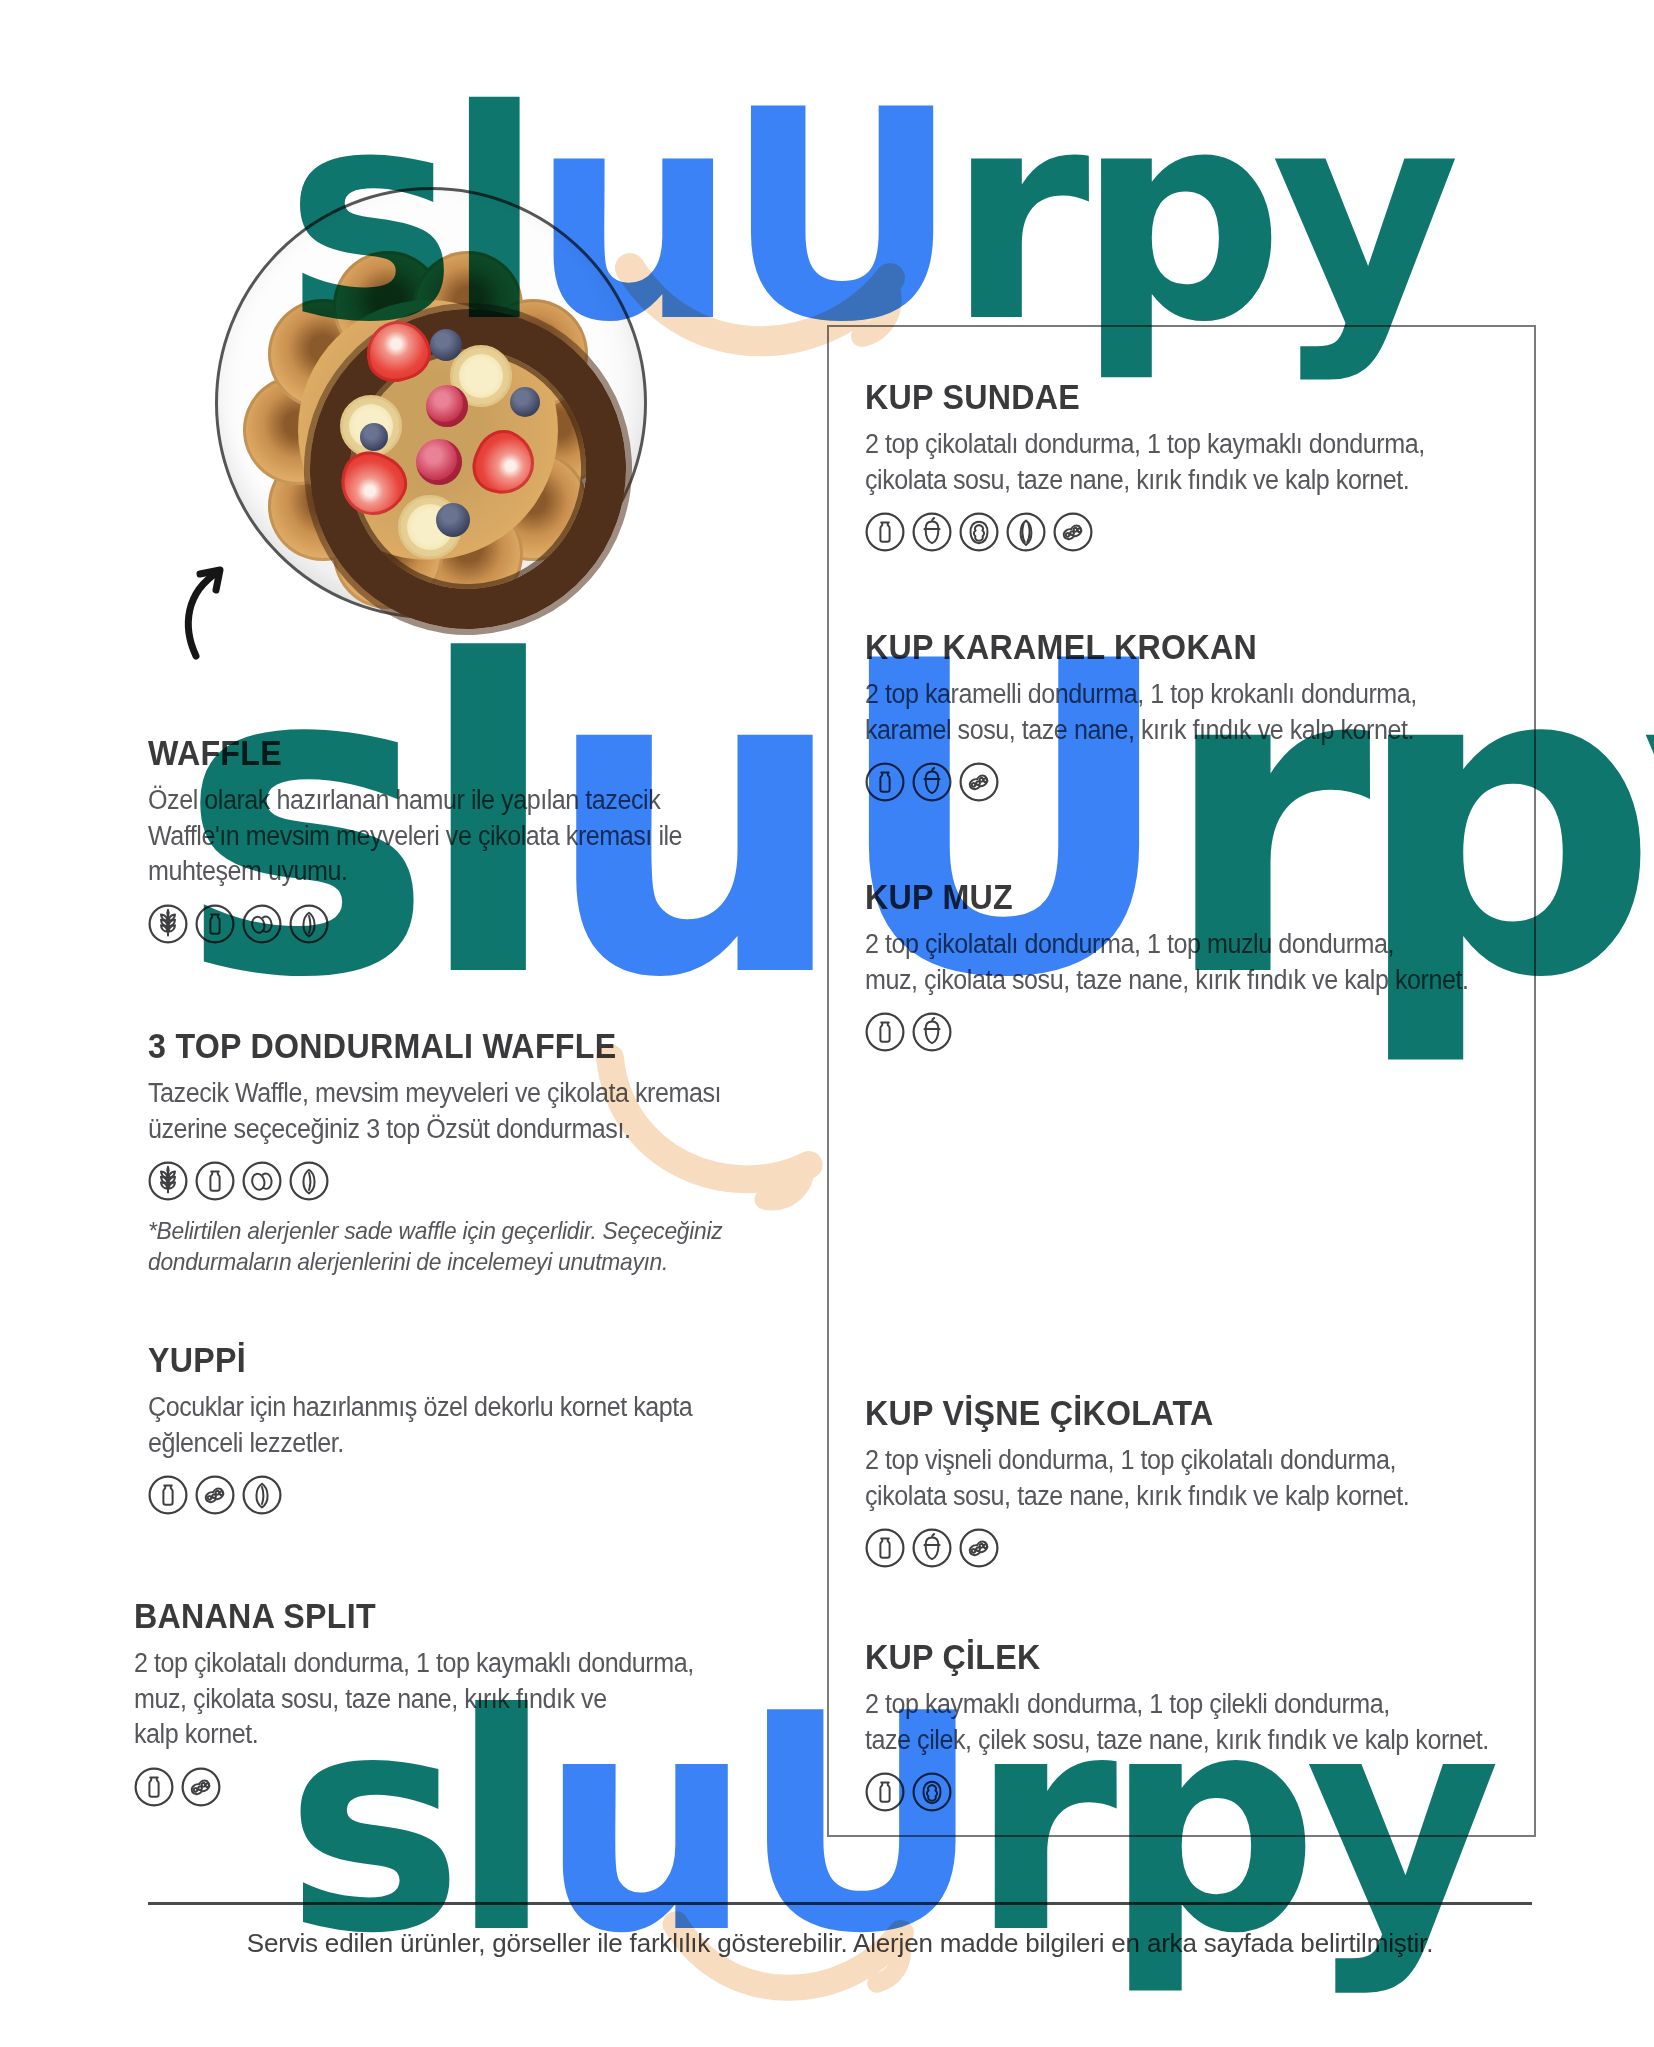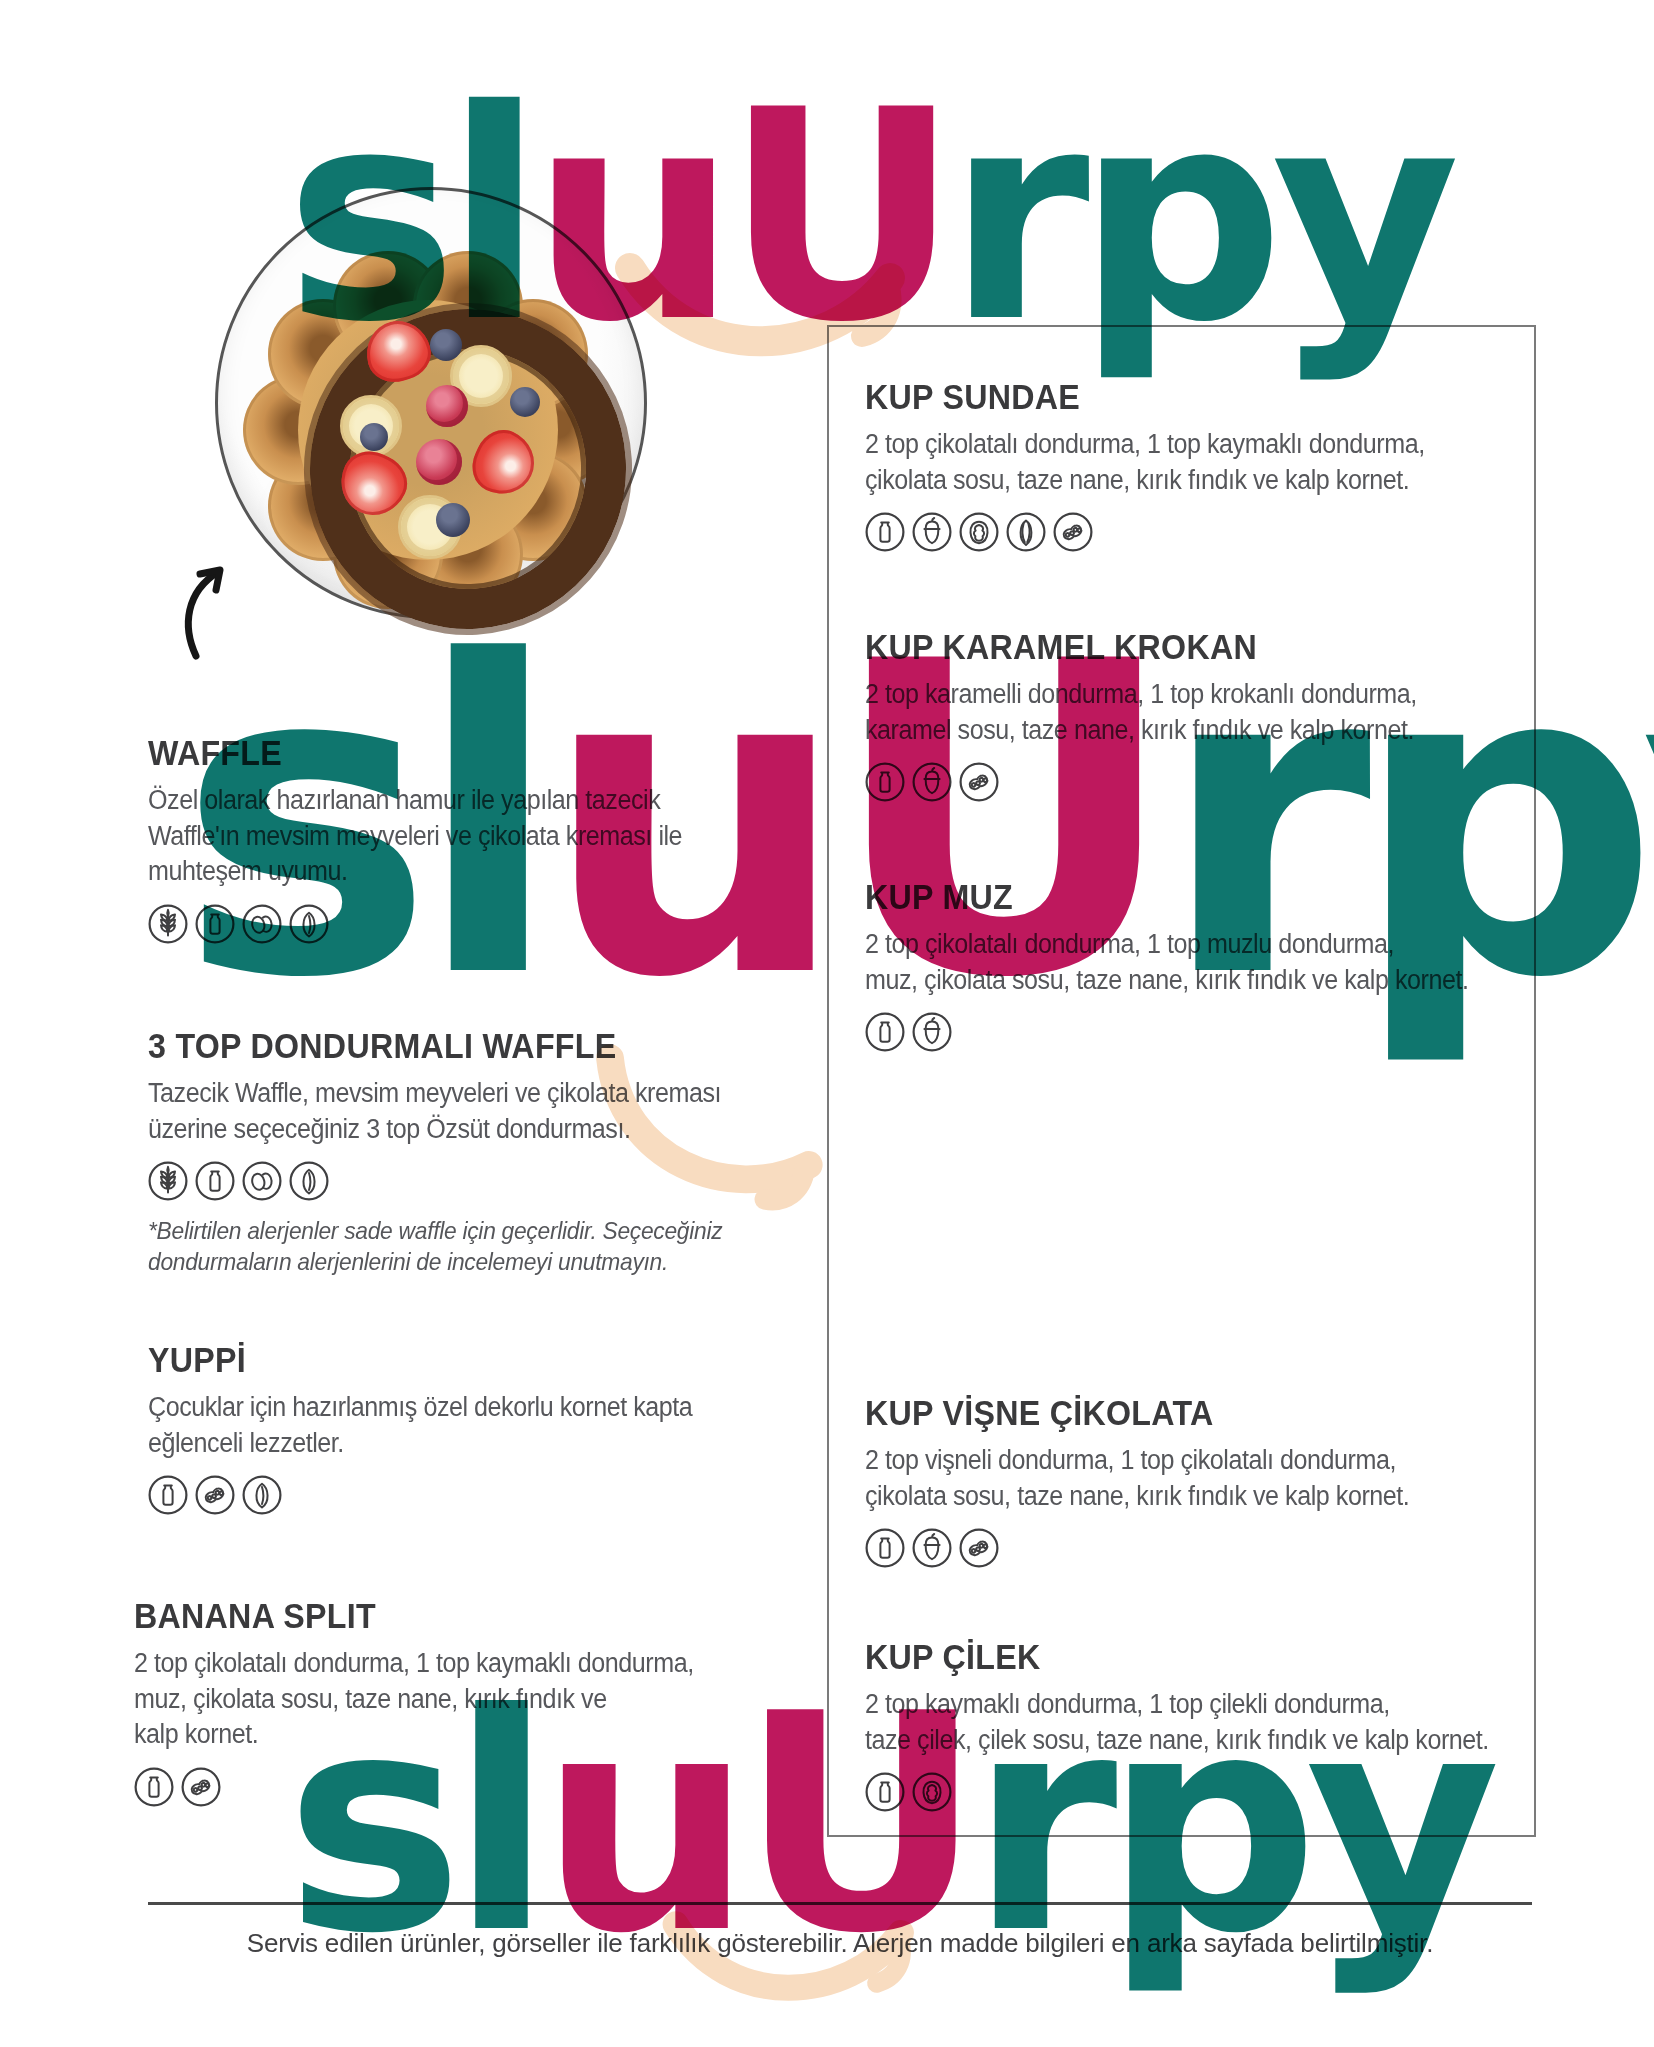--- a/index.html
+++ b/index.html
@@ -4,21 +4,21 @@
 <style>
   html,body{margin:0;padding:0;background:#ffffff;}
   .page{position:relative;width:1654px;height:2047px;background:#fff;overflow:hidden;
         font-family:"Liberation Sans", sans-serif;color:#3a3a3c;}
 
   
   .watermark{position:absolute;font-weight:700;letter-spacing:-0.045em;line-height:1;
              white-space:nowrap;pointer-events:none;z-index:9;mix-blend-mode:multiply;
              font-family:"DejaVu Sans", sans-serif;}
   .wm-gray{color:#0f766e;}
-  .wm-orange{color:#be185d;text-align:center;}
+  .wm-orange{color:#3b82f6;text-align:center;}
   .wm-top{left:285px;top:72px;font-size:290px;}
   .wm-mid{left:178px;top:606px;font-size:430px;}
   .wm-bottom{left:285px;top:1675px;font-size:300px;}
   .smile{position:absolute;z-index:9;mix-blend-mode:multiply;pointer-events:none;}
 
   
   .photo{position:absolute;left:215px;top:187px;width:432px;height:432px;z-index:3;}
   .plate{position:absolute;inset:0;border-radius:50%;
          background:radial-gradient(circle at 45% 40%, #fdfdfd 0 55%, #efefef 78%, #e4e4e4 100%);
          border:3px solid #565656;box-shadow:inset 0 -10px 24px rgba(0,0,0,.08);}

